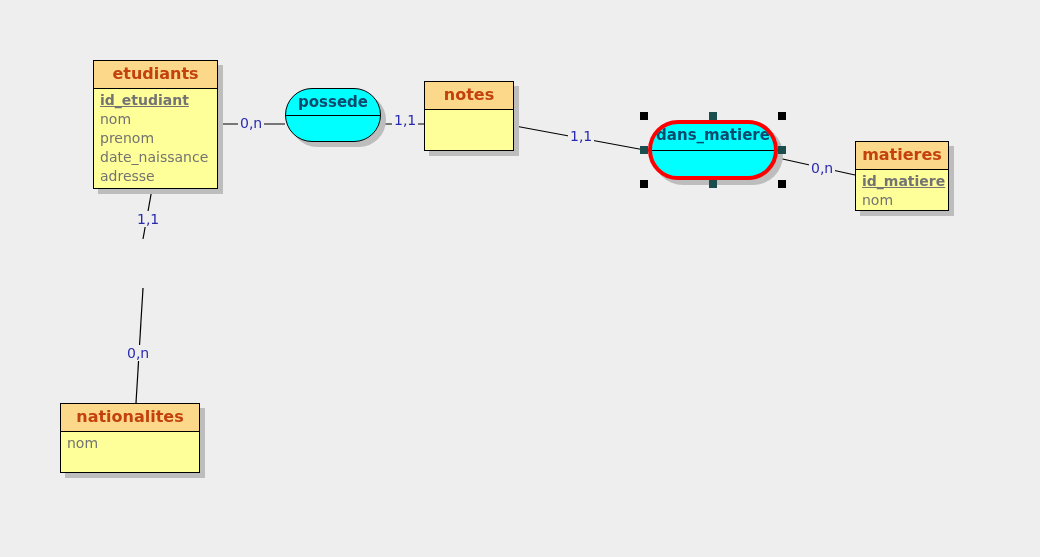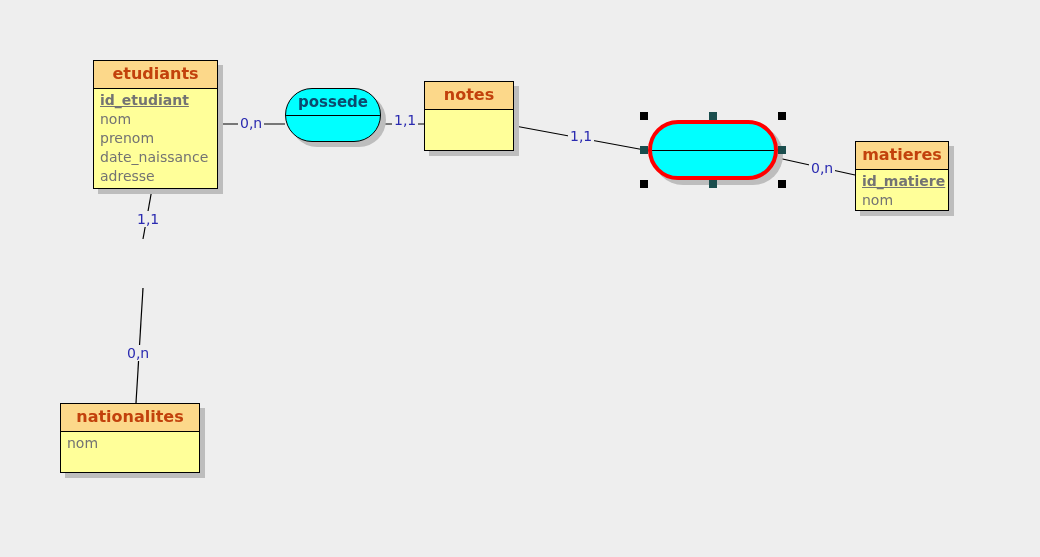--- a/index.html
+++ b/index.html
@@ -225,20 +225,21 @@
     <div class="rshadow"></div>
     <div class="rbox">
       <div class="rlabel">possede</div>
       <div class="rdivider"></div>
     </div>
   </div>
 
   <div class="relation selected" style="left:648px; top:120px; width:130px; height:60px;">
     <div class="rshadow"></div>
     <div class="rbox">
+      <div class="rlabel">dans_matiere</div>
       <div class="rdivider"></div>
     </div>
   </div>
 
   <div class="handles" style="left:640px; top:112px; width:146px; height:76px; position:absolute;">
     <div class="handle" style="left:0px;   top:0px;"></div>
     <div class="handle mid" style="left:69px;  top:0px;"></div>
     <div class="handle" style="left:138px; top:0px;"></div>
     <div class="handle mid" style="left:0px;   top:34px;"></div>
     <div class="handle mid" style="left:138px; top:34px;"></div>

